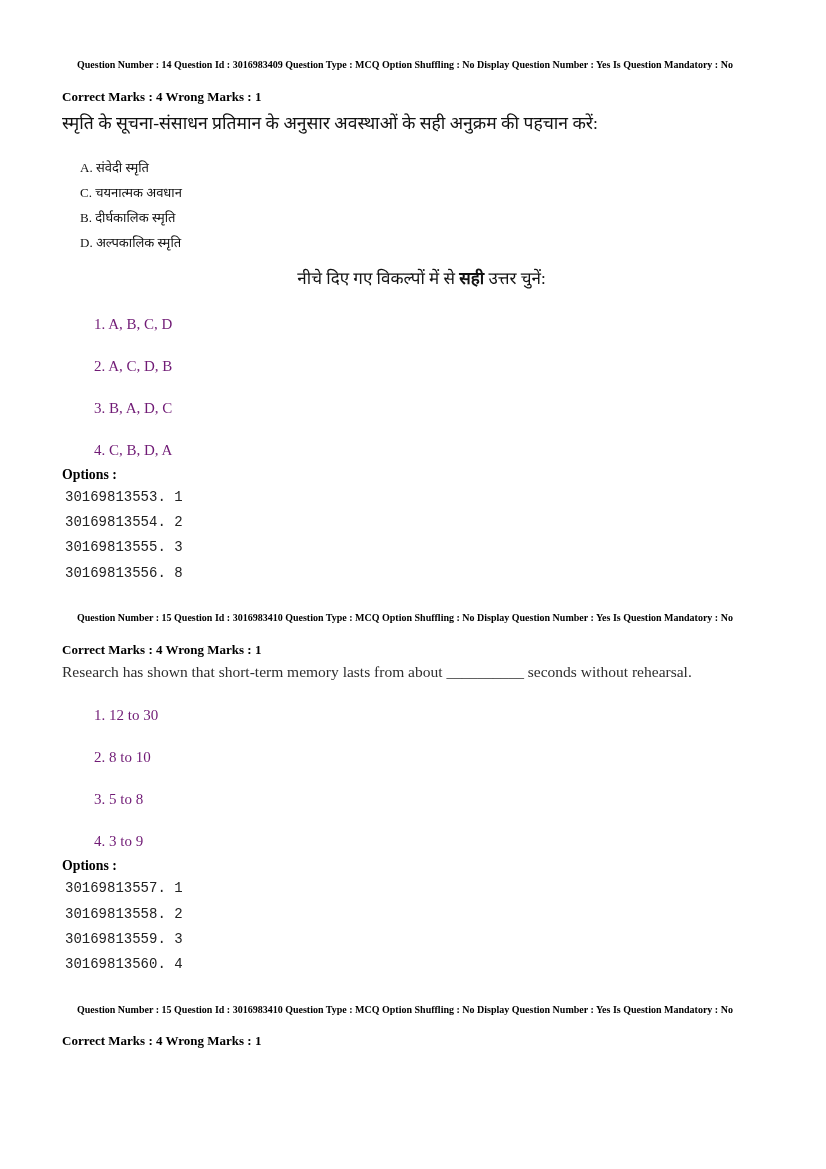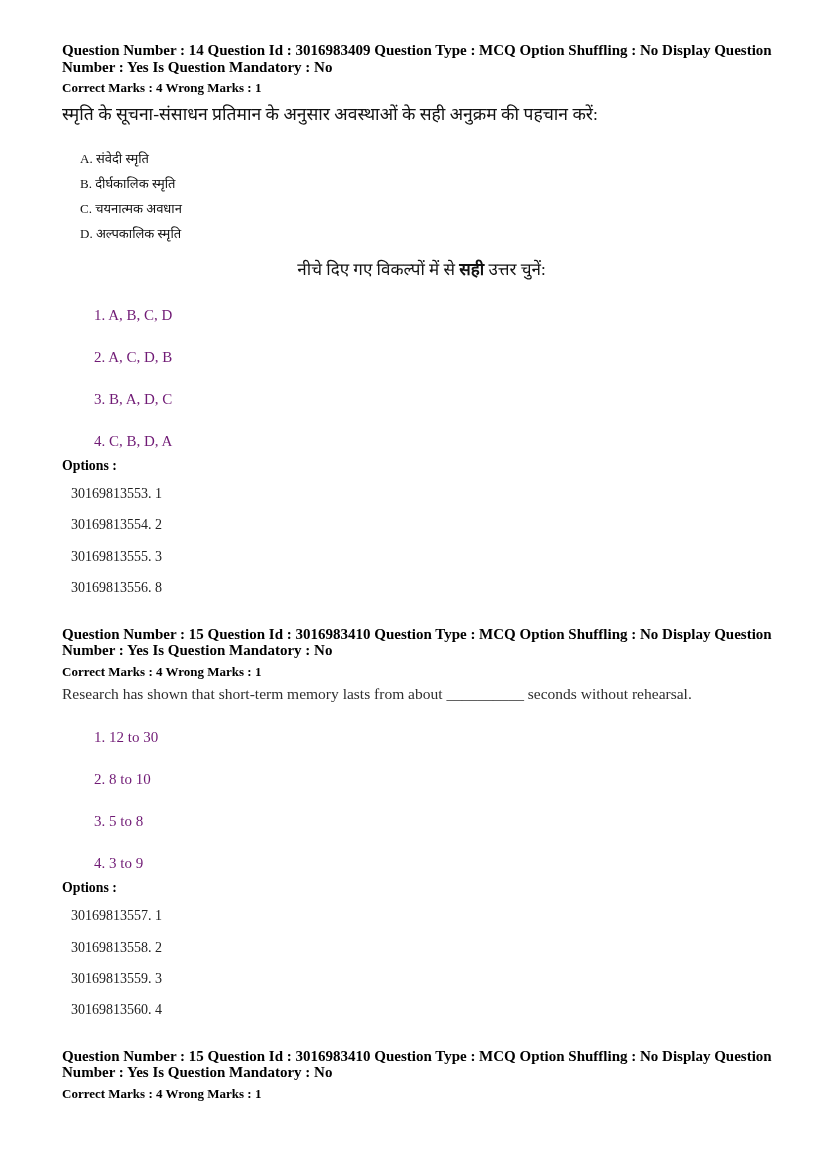--- a/index.html
+++ b/index.html
@@ -14,24 +14,24 @@
     color: #000000;
     overflow: hidden;
   }
   .page {
     box-sizing: border-box;
     width: 826px;
     height: 1169px;
     padding: 42px 45px 0 62px;
   }
   .q-meta {
-    margin: 0;
+    margin: 15px;
     max-width: 718px;
     font-weight: bold;
-    font-size: 15px;
+    font-size: 10px;
     line-height: 16.5px;
     color: #000;
   }
   .q-marks {
     margin: 5px 0 0 0;
     font-weight: bold;
     font-size: 13px;
     line-height: 16px;
     color: #000;
   }
@@ -74,24 +74,25 @@
     color: #701a75;
   }
   .options-label {
     margin: 7px 0 0 0;
     font-weight: bold;
     font-size: 13.8px;
     line-height: 17px;
     color: #000;
   }
   .option-id {
-    margin: 9px;
+    margin: 3px;
     font-size: 14px;
     line-height: 22.4px;
     color: #222;
+    font-family: Liberation Mono, monospace;
   }
   .option-id:first-of-type {
     margin-top: 3px;
   }
   .q-block {
     margin: 0;
   }
   .q-block + .q-block {
     margin-top: 26px;
   }
@@ -101,22 +102,22 @@
 
 <div class="page">
 
   <section class="q-block">
     <p class="q-meta">Question Number : 14 Question Id : 3016983409 Question Type : MCQ Option Shuffling : No Display Question Number : Yes Is Question Mandatory : No</p>
     <p class="q-marks">Correct Marks : 4 Wrong Marks : 1</p>
     <p class="q-text-hi">स्मृति के सूचना-संसाधन प्रतिमान के अनुसार अवस्थाओं के सही अनुक्रम की पहचान करें:</p>
 
     <ul class="seq-list">
       <li>A. संवेदी स्मृति</li>
+      <li>C. चयनात्मक अवधान</li>
       <li>B. दीर्घकालिक स्मृति</li>
-      <li>C. चयनात्मक अवधान</li>
       <li>D. अल्पकालिक स्मृति</li>
     </ul>
 
     <p class="instruction"><span>नीचे दिए गए विकल्पों में से </span><span class="b">सही</span><span> उत्तर चुनें:</span></p>
 
     <p class="choice">1. A, B, C, D</p>
     <p class="choice">2. A, C, D, B</p>
     <p class="choice">3. B, A, D, C</p>
     <p class="choice">4. C, B, D, A</p>
 

